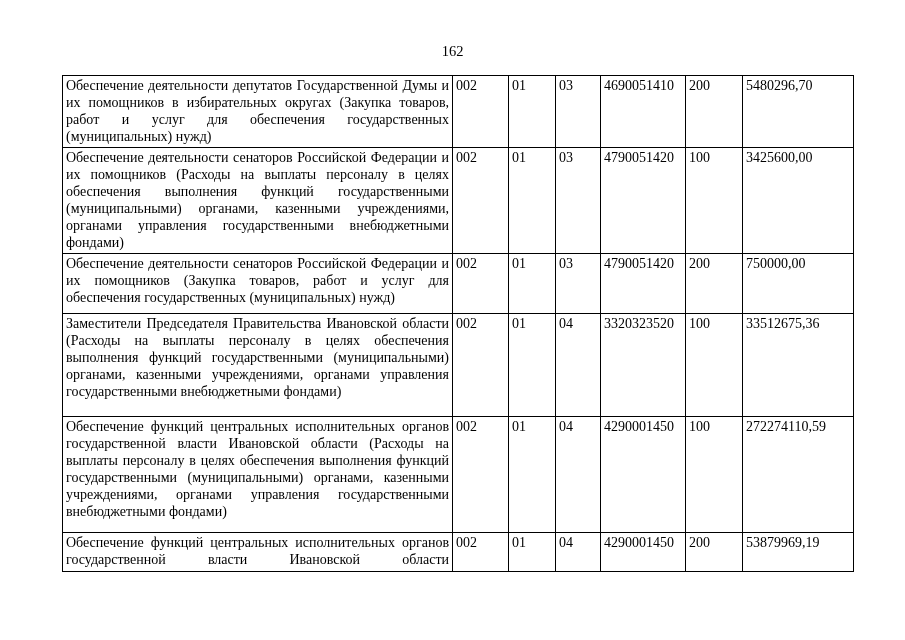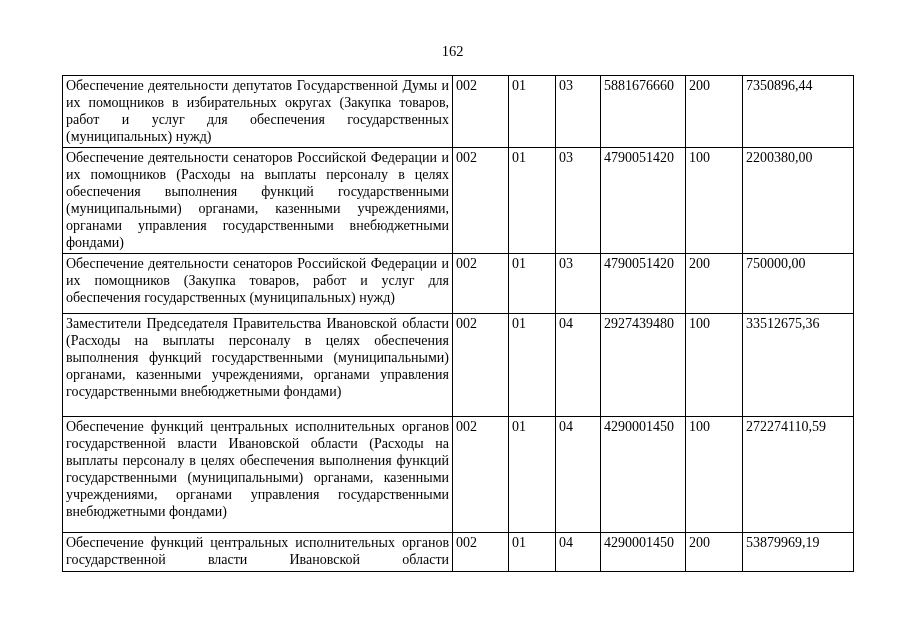--- a/index.html
+++ b/index.html
@@ -77,48 +77,48 @@
         <col class="c-csr">
         <col class="c-vr">
         <col class="c-sum">
     </colgroup>
     <tbody>
       <tr class="r1">
         <td class="desc">Обеспечение деятельности депутатов Государственной Думы и их помощников в избирательных округах (Закупка товаров, работ и услуг для обеспечения государственных (муниципальных) нужд)</td>
         <td class="num">002</td>
         <td class="num">01</td>
         <td class="num">03</td>
-        <td class="num">5881676660</td>
+        <td class="num">4690051410</td>
         <td class="num">200</td>
-        <td class="num">7350896,44</td>
+        <td class="num">5480296,70</td>
       </tr>
       <tr class="r2">
         <td class="desc">Обеспечение деятельности сенаторов Российской Федерации и их помощников (Расходы на выплаты персоналу в целях обеспечения выполнения функций государственными (муниципальными) органами, казенными учреждениями, органами управления государственными внебюджетными фондами)</td>
         <td class="num">002</td>
         <td class="num">01</td>
         <td class="num">03</td>
         <td class="num">4790051420</td>
         <td class="num">100</td>
-        <td class="num">2200380,00</td>
+        <td class="num">3425600,00</td>
       </tr>
       <tr class="r3">
         <td class="desc">Обеспечение деятельности сенаторов Российской Федерации и их помощников (Закупка товаров, работ и услуг для обеспечения государственных (муниципальных) нужд)</td>
         <td class="num">002</td>
         <td class="num">01</td>
         <td class="num">03</td>
         <td class="num">4790051420</td>
         <td class="num">200</td>
         <td class="num">750000,00</td>
       </tr>
       <tr class="r4">
         <td class="desc">Заместители Председателя Правительства Ивановской области (Расходы на выплаты персоналу в целях обеспечения выполнения функций государственными (муниципальными) органами, казенными учреждениями, органами управления государственными внебюджетными фондами)</td>
         <td class="num">002</td>
         <td class="num">01</td>
         <td class="num">04</td>
-        <td class="num">2927439480</td>
+        <td class="num">3320323520</td>
         <td class="num">100</td>
         <td class="num">33512675,36</td>
       </tr>
       <tr class="r5">
         <td class="desc">Обеспечение функций центральных исполнительных органов государственной власти Ивановской области (Расходы на выплаты персоналу в целях обеспечения выполнения функций государственными (муниципальными) органами, казенными учреждениями, органами управления государственными внебюджетными фондами)</td>
         <td class="num">002</td>
         <td class="num">01</td>
         <td class="num">04</td>
         <td class="num">4290001450</td>
         <td class="num">100</td>

